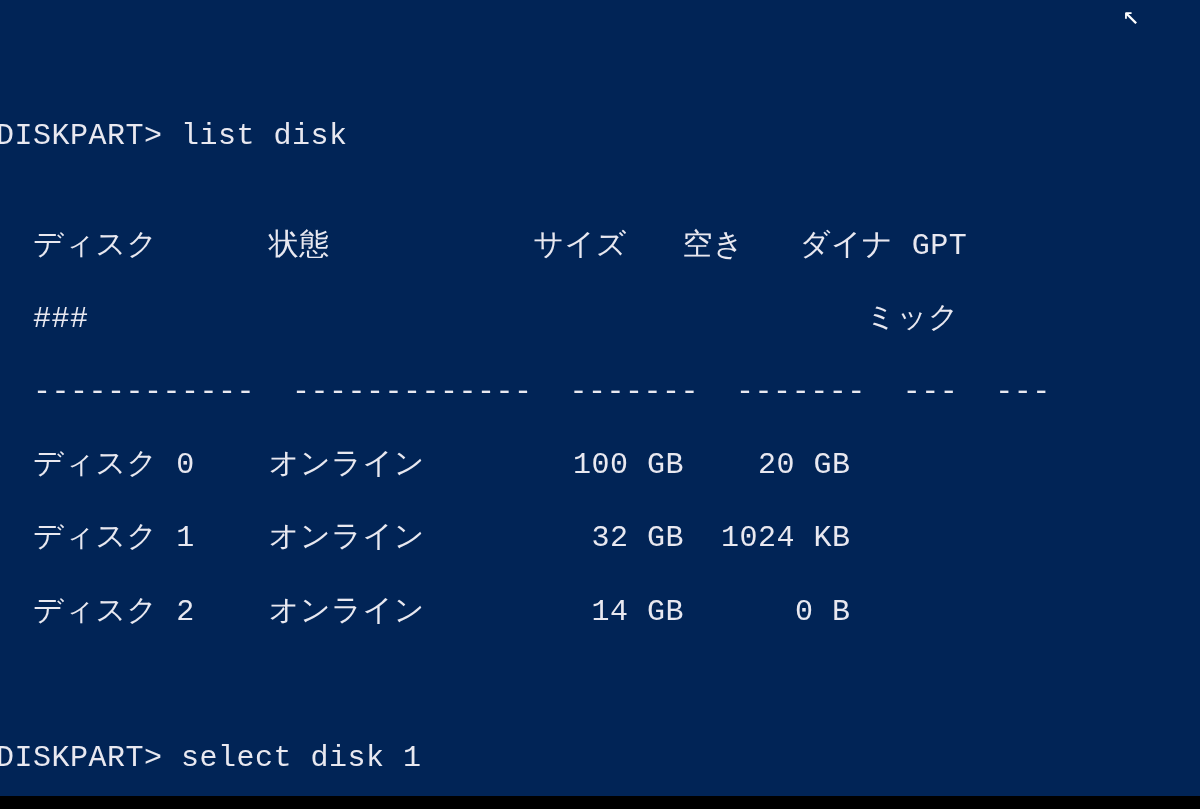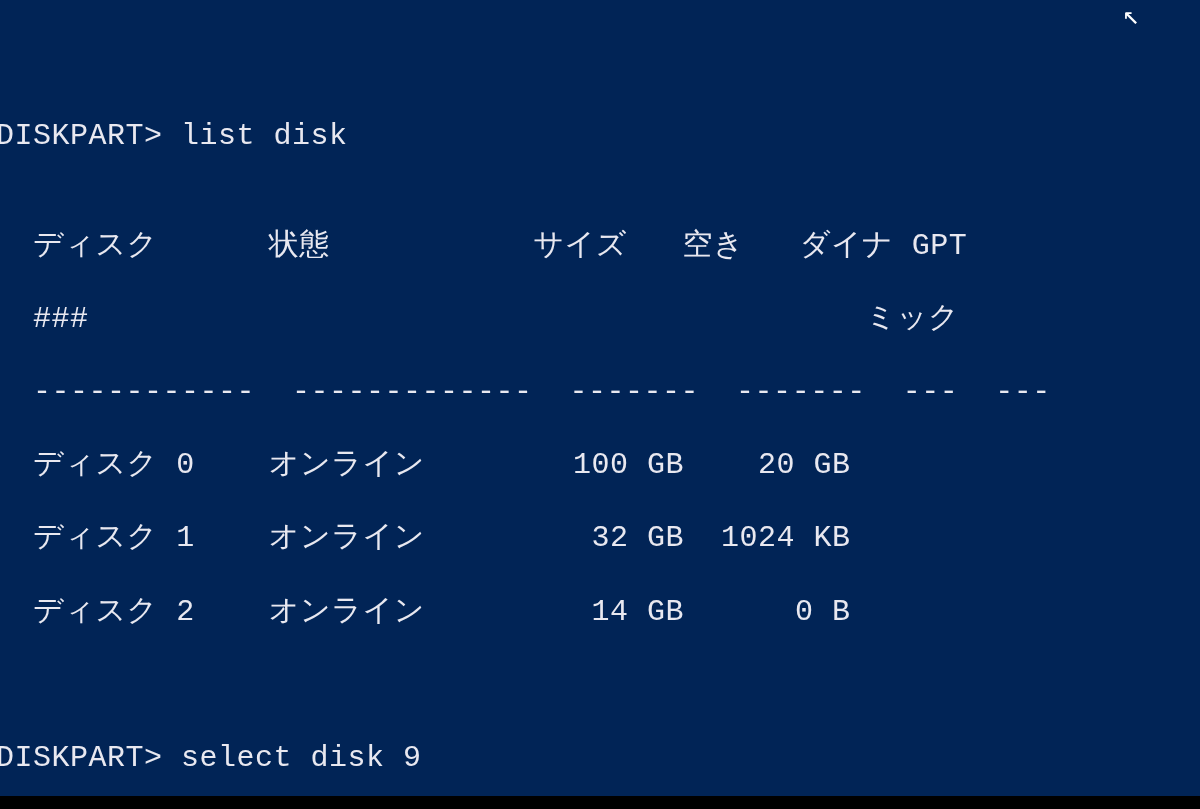--- a/index.html
+++ b/index.html
@@ -48,21 +48,21 @@
 <div class="content">
 <span class="prompt-line"><span>DISKPART&gt;</span> <span>list disk</span></span>
 <span class="blank-line"> </span>
 <span class="hdr-line">  ディスク      状態           サイズ   空き   ダイナ GPT</span>
 <span class="hdr-line">  ###                                          ミック</span>
 <span class="sep-line">  ------------  -------------  -------  -------  ---  ---</span>
 <span class="row-line">  ディスク 0    オンライン        100 GB    20 GB</span>
 <span class="row-line">  ディスク 1    オンライン         32 GB  1024 KB</span>
 <span class="row-line">  ディスク 2    オンライン         14 GB      0 B</span>
 <span class="blank-line"> </span>
-<span class="prompt-line"><span>DISKPART&gt;</span> <span>select disk 9</span></span>
+<span class="prompt-line"><span>DISKPART&gt;</span> <span>select disk 1</span></span>
 <span class="blank-line"> </span>
 
 
 
 
 
 
 
 
 

